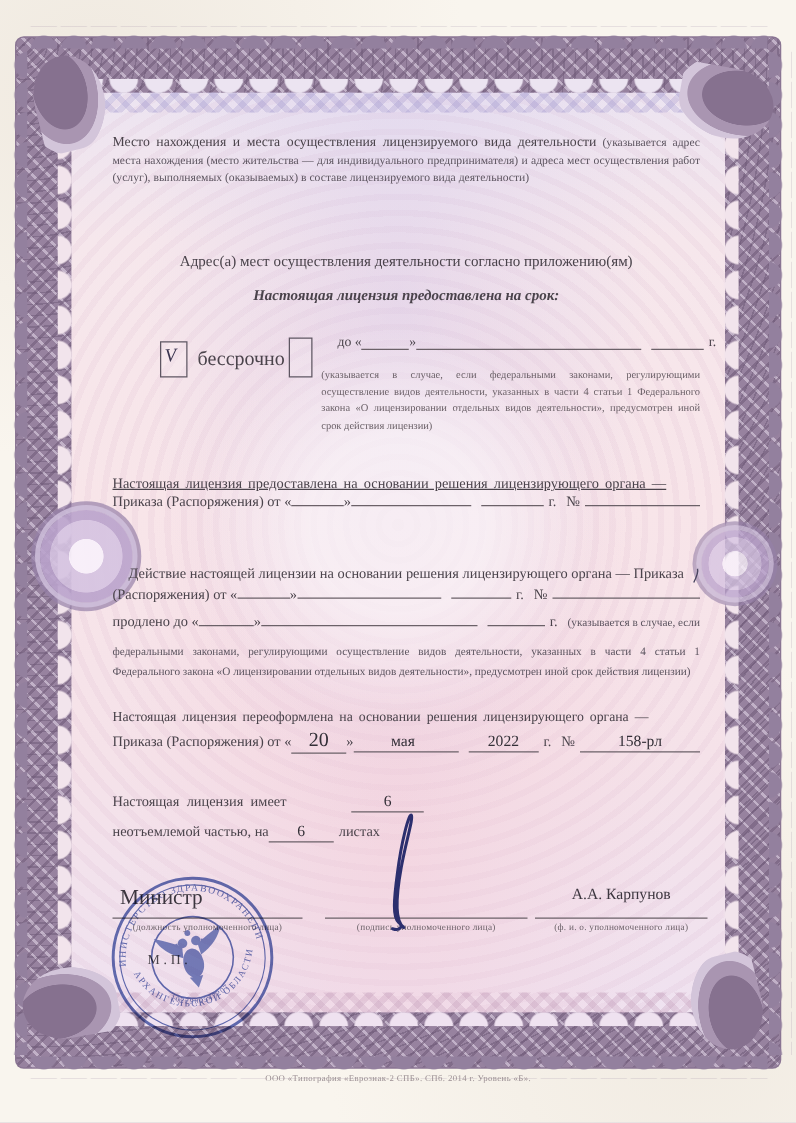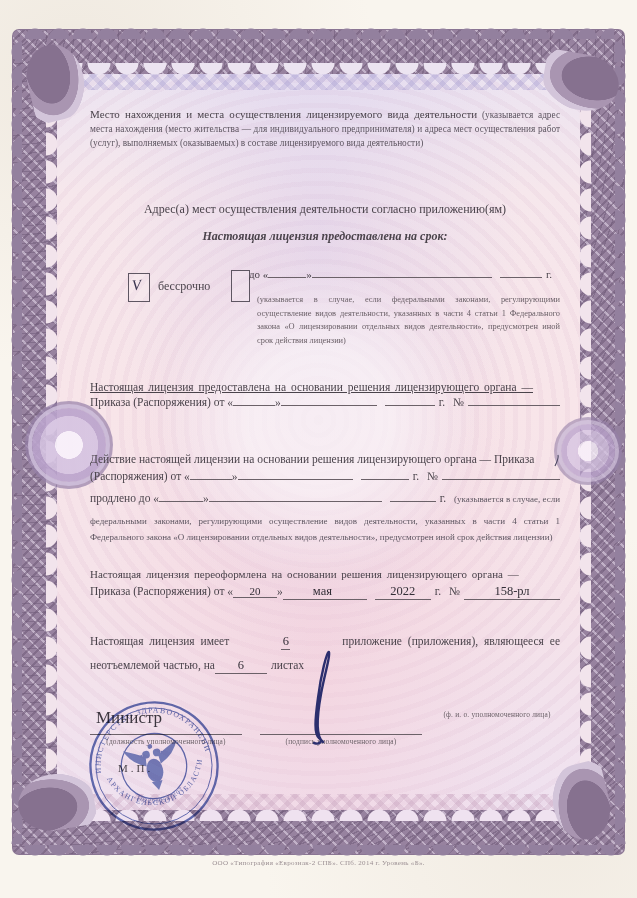--- a/index.html
+++ b/index.html
@@ -130,23 +130,23 @@
     <span style="font-size:11px;color:#4a434b;">Место нахождения и места осуществления лицензируемого вида деятельности</span>
     <span class="small">(указывается адрес места нахождения (место жительства — для индивидуального предпринимателя) и адреса мест осуществления работ (услуг), выполняемых (оказываемых) в составе лицензируемого вида деятельности)</span>
   </div>
 
   <div class="sec centered" style="top:229px;font-size:12px;font-weight:bold;font-style:italic;">Настоящая лицензия предоставлена на срок:</div>
   <div class="sec centered" style="top:202px;font-size:12px;">Адрес(а) мест осуществления деятельности согласно приложению(ям)</div>
 
   <div class="chk" style="left:128px;top:273px;width:20px;height:27px;">
     <span style="position:absolute;left:3px;top:3px;font-size:15px;font-style:italic;color:#3b3550;transform:rotate(-4deg);">V</span>
   </div>
-  <div class="sec" style="left:158px;top:279px;width:90px;font-size:12px;">бессрочно</div>
+  <div class="sec" style="left:158px;top:279px;width:90px;font-size:16px;">бессрочно</div>
   <div class="chk" style="left:231px;top:270px;width:17px;height:30px;"></div>
-  <div class="row" style="position:absolute;left:249px;top:268px;width:303px;font-size:11px;">
+  <div class="row" style="position:absolute;left:270px;top:268px;width:303px;font-size:11px;align-items:flex-end;">
     <span>до «</span>
     <span class="blank" style="width:38px;"></span>
     <span>»</span>
     <span class="blank grow"></span>
     <span class="blank gap8" style="width:42px;"></span>
     <span class="gap4">г.</span>
   </div>
   <div class="sec just tiny" style="left:257px;top:293px;width:303px;line-height:1.62;">(указывается в случае, если федеральными законами, регулирующими осуществление видов деятельности, указанных в части 4 статьи 1 Федерального закона «О лицензировании отдельных видов деятельности», предусмотрен иной срок действия лицензии)</div>
 
   <div class="sec just" style="top:376px;font-size:11.5px;line-height:22px;word-spacing:2px;text-decoration:underline;">Настоящая лицензия предоставлена на основании решения лицензирующего органа —</div>
@@ -154,21 +154,21 @@
     <span>Приказа (Распоряжения) от «</span>
     <span class="blank" style="width:42px;"></span>
     <span>»</span>
     <span class="blank grow"></span>
     <span class="blank gap8" style="width:50px;"></span>
     <span class="gap4">г.</span>
     <span class="gap8">№</span>
     <span class="blank gap4" style="width:92px;"></span>
   </div>
 
-  <div class="sec" style="top:448px;font-size:11.5px;line-height:22px;">Действие настоящей лицензии на основании решения лицензирующего органа — Приказа</div>
+  <div class="sec" style="top:448px;font-size:11.5px;line-height:22px;text-align:center;">Действие настоящей лицензии на основании решения лицензирующего органа — Приказа</div>
   <div class="row sec" style="top:470px;font-size:11.5px;height:22px;">
     <span>(Распоряжения) от «</span>
     <span class="blank" style="width:42px;"></span>
     <span>»</span>
     <span class="blank grow"></span>
     <span class="blank gap8" style="width:48px;"></span>
     <span class="gap4">г.</span>
     <span class="gap8">№</span>
     <span class="blank gap4" style="width:118px;"></span>
   </div>
@@ -182,49 +182,49 @@
     <span class="small gap8" style="font-size:9px;">(указывается в случае, если</span>
   </div>
   <div class="sec just small" style="top:514px;font-size:9px;line-height:1.75;">федеральными законами, регулирующими осуществление видов деятельности, указанных в части 4 статьи 1 Федерального закона «О лицензировании отдельных видов деятельности», предусмотрен иной срок действия лицензии)</div>
   <svg class="penmark" viewBox="0 0 10 14">
     <path d="M3 12 C5 8 7 4 6 1" stroke="#4a4660" stroke-width="1.1" fill="none"></path>
   </svg>
 
   <div class="sec just" style="top:563px;font-size:11px;line-height:23px;word-spacing:2px;">Настоящая лицензия переоформлена на основании решения лицензирующего органа —</div>
   <div class="row sec" style="top:584px;font-size:11.5px;height:23px;">
     <span>Приказа (Распоряжения) от «</span>
-    <span class="fill" style="width:44px;font-size:11px;">20</span>
+    <span class="fill" style="width:44px;font-size:16px;">20</span>
     <span>»</span>
     <span class="fill grow" style="text-align:left;padding-left:30px;font-size:12.5px;">мая</span>
     <span class="fill gap8" style="width:56px;font-size:12.5px;">2022</span>
     <span class="gap4">г.</span>
     <span class="gap8">№</span>
     <span class="fill gap4" style="width:96px;font-size:12.5px;">158-рл</span>
   </div>
 
   <div class="row sec" style="top:634px;font-size:11.5px;height:24px;word-spacing:3px;gap:44px;">
     <span>Настоящая лицензия имеет</span>
     <span class="fill gap8" style="width:58px;font-size:12.5px;">6</span>
-    <span class="gap8 grow">приложение (приложения), являющееся ее</span>
   </div>
   <div class="row sec" style="top:658px;font-size:11.5px;height:24px;">
     <span>неотъемлемой частью, на</span>
     <span class="fill" style="width:52px;font-size:12.5px;">6</span>
     <span class="gap4">листах</span>
   </div>
 
   <div class="sig-col" style="left:90px;top:708px;width:152px;">
     <div class="sig-line" style="font-size:17px;color:#3c363f;padding-left:6px;">Министр</div>
     <div class="sig-label">(должность уполномоченного лица)</div>
   </div>
   <div class="sig-col" style="left:260px;top:708px;width:162px;">
     <div class="sig-line"></div>
     <div class="sig-label">(подпись уполномоченного лица)</div>
   </div>
   <div class="sig-col" style="left:428px;top:708px;width:138px;">
+    <div class="sig-line centered" style="font-size:12.5px;color:#3c363f;">А.А. Карпунов</div>
     <div class="sig-label">(ф. и. о. уполномоченного лица)</div>
   </div>
   <div style="position:absolute;left:118px;top:762px;font-size:11px;letter-spacing:3px;color:#4a434b;">М.П.</div>
 
   <svg style="position:absolute;left:293px;top:646px;width:52px;height:104px;" viewBox="0 0 52 104">
     <path d="M30 96 C22 90 24 70 28 48 C32 26 38 8 36 6 C34 5 28 28 25 52 C22 74 21 88 26 92 C30 95 27 99 21 97" stroke="#2c2f6e" stroke-width="2.4" fill="none" stroke-linecap="round"></path>
   </svg>
 
   <svg class="stamp" viewBox="0 0 150 150">
     <g fill="none" stroke="#4356a8">

